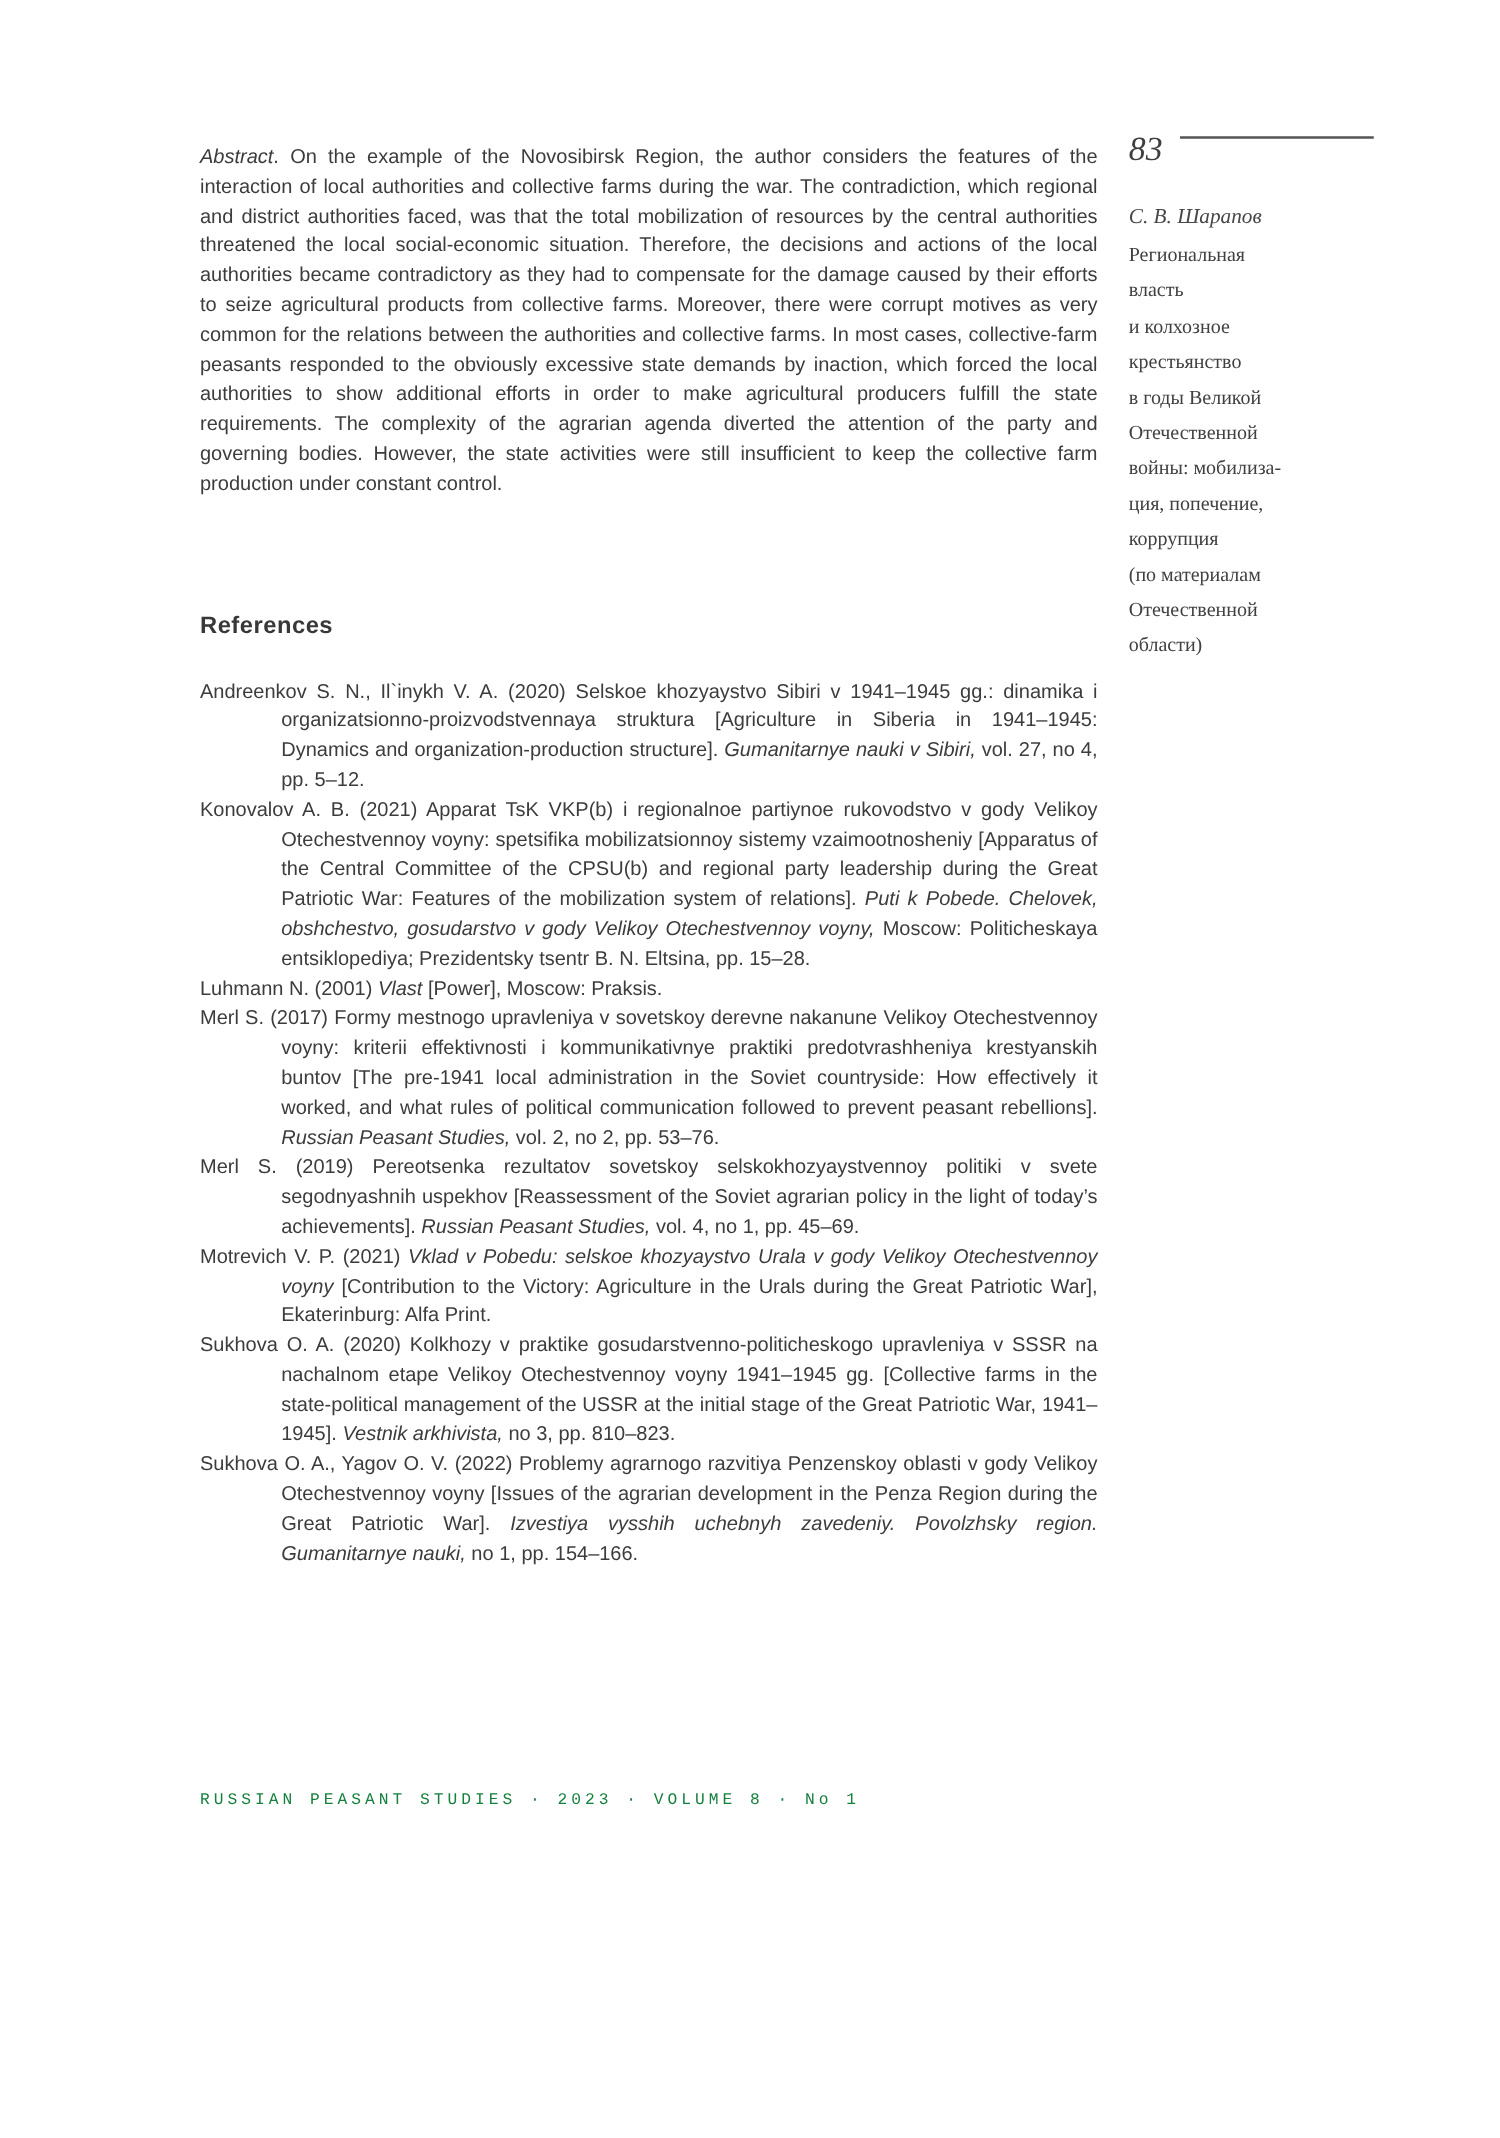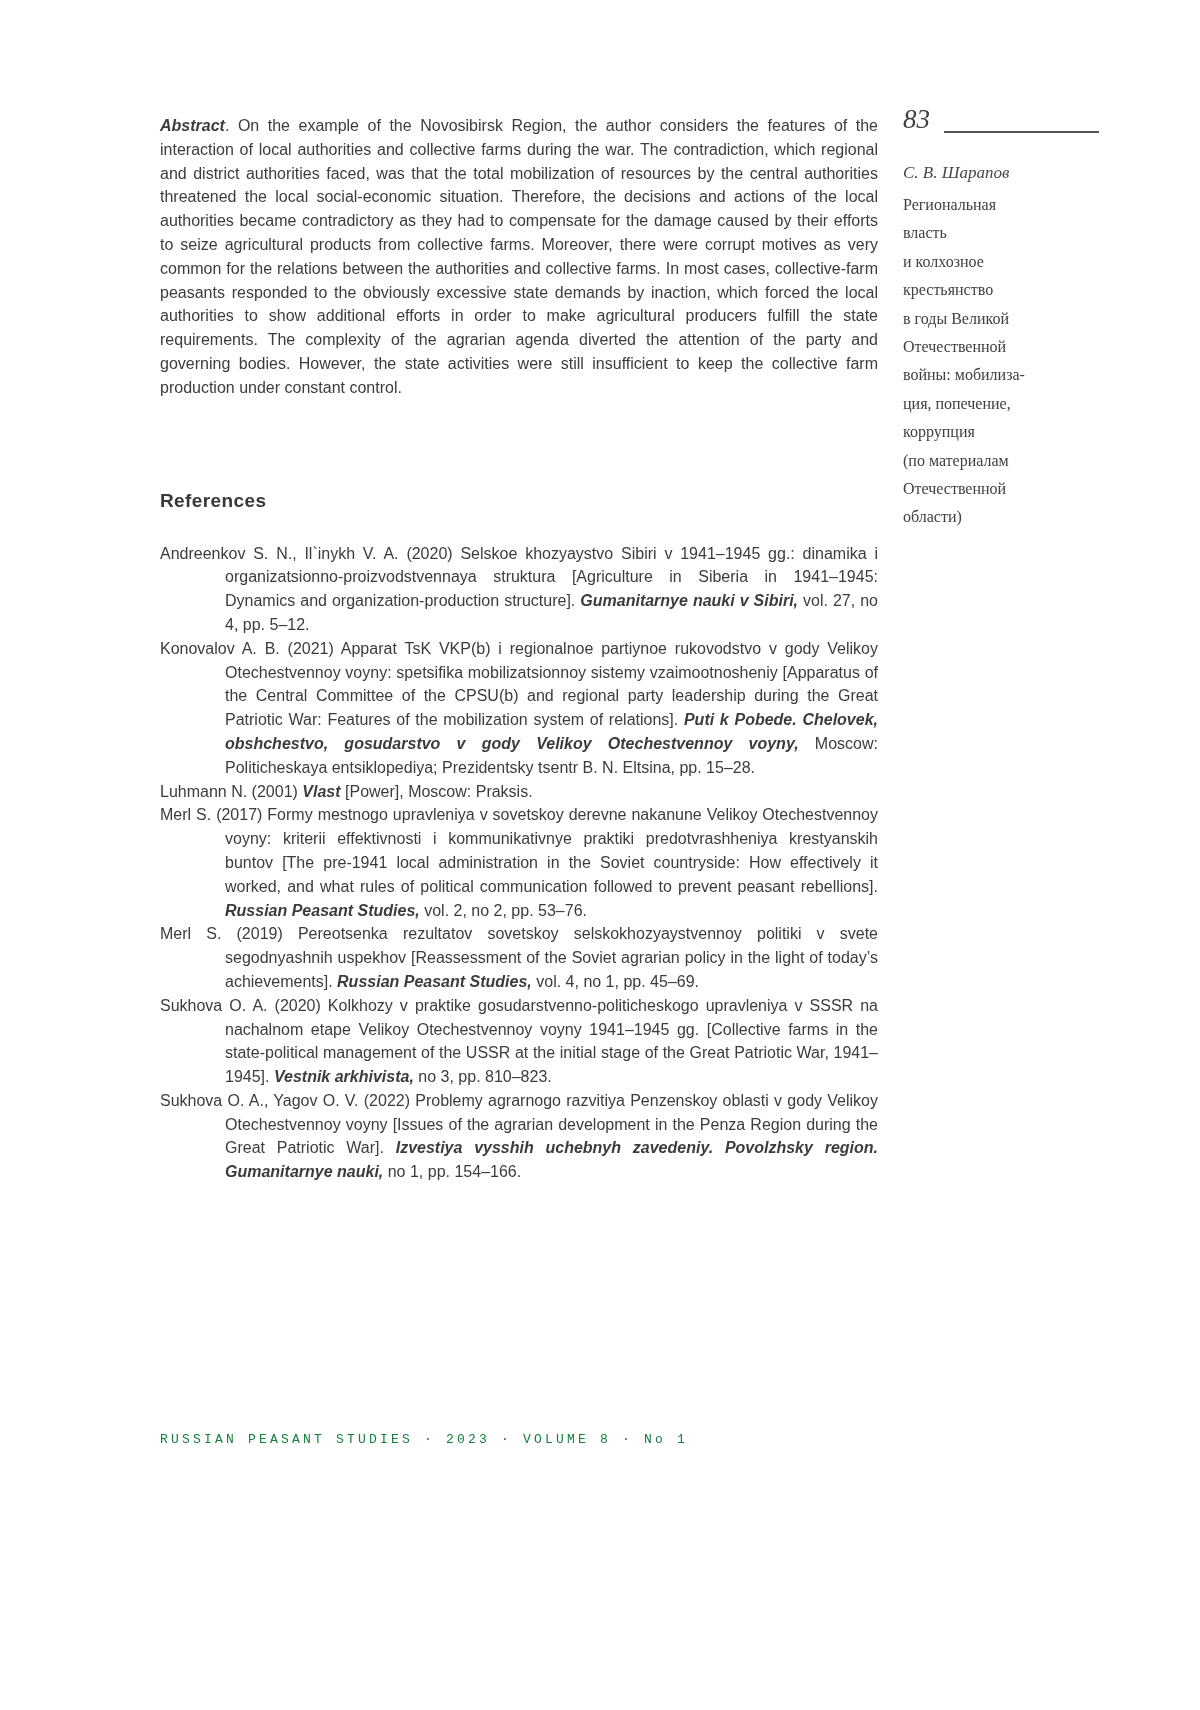--- a/index.html
+++ b/index.html
@@ -25,21 +25,21 @@
     width: 718px;
   }
   .abstract, .keywords {
     margin: 0;
     font-size: 16px;
     line-height: 23.8px;
     text-align: justify;
     color: #3c3c3c;
   }
   .keywords { margin-top: 24px; }
-  .it { font-style: italic; font-weight: bold; }
+  .it { font-style: italic; }
 
   .refs-heading {
     margin: 90px 0 30px 0;
     font-family: Liberation Sans, sans-serif;
     font-weight: 700;
     font-size: 19px;
     letter-spacing: 0.4px;
     color: #383838;
   }
   .refs { }
@@ -57,21 +57,21 @@
   .sidebar {
     position: absolute;
     left: 903px;
     top: 106px;
     width: 196px;
     font-family: "Liberation Serif", serif;
     color: #474747;
   }
   .pagenum-row {
     display: flex;
-    align-items: flex-end;
+    align-items: flex-start;
     gap: 14px;
   }
   .pagenum {
     font-style: italic;
     font-size: 27px;
     color: #3f3f3f;
     line-height: 1;
   }
   .rule {
     flex: 1;
@@ -114,20 +114,21 @@
 
 
     <h2 class="refs-heading">References</h2>
 
     <div id="refs" class="refs">
         <p class="ref"><span>Andreenkov S. N., Il`inykh V. A. (2020) Selskoe khozyaystvo Sibiri v 1941–1945 gg.: dinamika i organizatsionno-proizvodstvennaya struktura [Agriculture in Siberia in 1941–1945: Dynamics and organization-production structure]. </span><span class="it">Gumanitarnye nauki v Sibiri,</span><span> vol. 27, no 4, pp. 5–12.</span></p>
         <p class="ref"><span>Konovalov A. B. (2021) Apparat TsK VKP(b) i regionalnoe partiynoe rukovodstvo v gody Velikoy Otechestvennoy voyny: spetsifika mobilizatsionnoy sistemy vzaimootnosheniy [Apparatus of the Central Committee of the CPSU(b) and regional party leadership during the Great Patriotic War: Features of the mobilization system of relations]. </span><span class="it">Puti k Pobede. Chelovek, obshchestvo, gosudarstvo v gody Velikoy Otechestvennoy voyny,</span><span> Moscow: Politicheskaya entsiklopediya; Prezidentsky tsentr B. N. Eltsina, pp. 15–28.</span></p>
         <p class="ref"><span>Luhmann N. (2001) </span><span class="it">Vlast</span><span> [Power], Moscow: Praksis.</span></p>
         <p class="ref"><span>Merl S. (2017) Formy mestnogo upravleniya v sovetskoy derevne nakanune Velikoy Otechestvennoy voyny: kriterii effektivnosti i kommunikativnye praktiki predotvrashheniya krestyanskih buntov [The pre-1941 local administration in the Soviet countryside: How effectively it worked, and what rules of political communication followed to prevent peasant rebellions]. </span><span class="it">Russian Peasant Studies,</span><span> vol. 2, no 2, pp. 53–76.</span></p>
         <p class="ref"><span>Merl S. (2019) Pereotsenka rezultatov sovetskoy selskokhozyaystvennoy politiki v svete segodnyashnih uspekhov [Reassessment of the Soviet agrarian policy in the light of today’s achievements]. </span><span class="it">Russian Peasant Studies,</span><span> vol. 4, no 1, pp. 45–69.</span></p>
+        <p class="ref"><span>Motrevich V. P. (2021) </span><span class="it">Vklad v Pobedu: selskoe khozyaystvo Urala v gody Velikoy Otechestvennoy voyny</span><span> [Contribution to the Victory: Agriculture in the Urals during the Great Patriotic War], Ekaterinburg: Alfa Print.</span></p>
         <p class="ref"><span>Sukhova O. A. (2020) Kolkhozy v praktike gosudarstvenno-politicheskogo upravleniya v SSSR na nachalnom etape Velikoy Otechestvennoy voyny 1941–1945 gg. [Collective farms in the state-political management of the USSR at the initial stage of the Great Patriotic War, 1941–1945]. </span><span class="it">Vestnik arkhivista,</span><span> no 3, pp. 810–823.</span></p>
         <p class="ref"><span>Sukhova O. A., Yagov O. V. (2022) Problemy agrarnogo razvitiya Penzenskoy oblasti v gody Velikoy Otechestvennoy voyny [Issues of the agrarian development in the Penza Region during the Great Patriotic War]. </span><span class="it">Izvestiya vysshih uchebnyh zavedeniy. Povolzhsky region. Gumanitarnye nauki,</span><span> no 1, pp. 154–166.</span></p>
       </div>
   </div>
 
   <div class="sidebar">
     <div class="pagenum-row">
       <span class="pagenum">83</span>
       <span class="rule"></span>
     </div>

